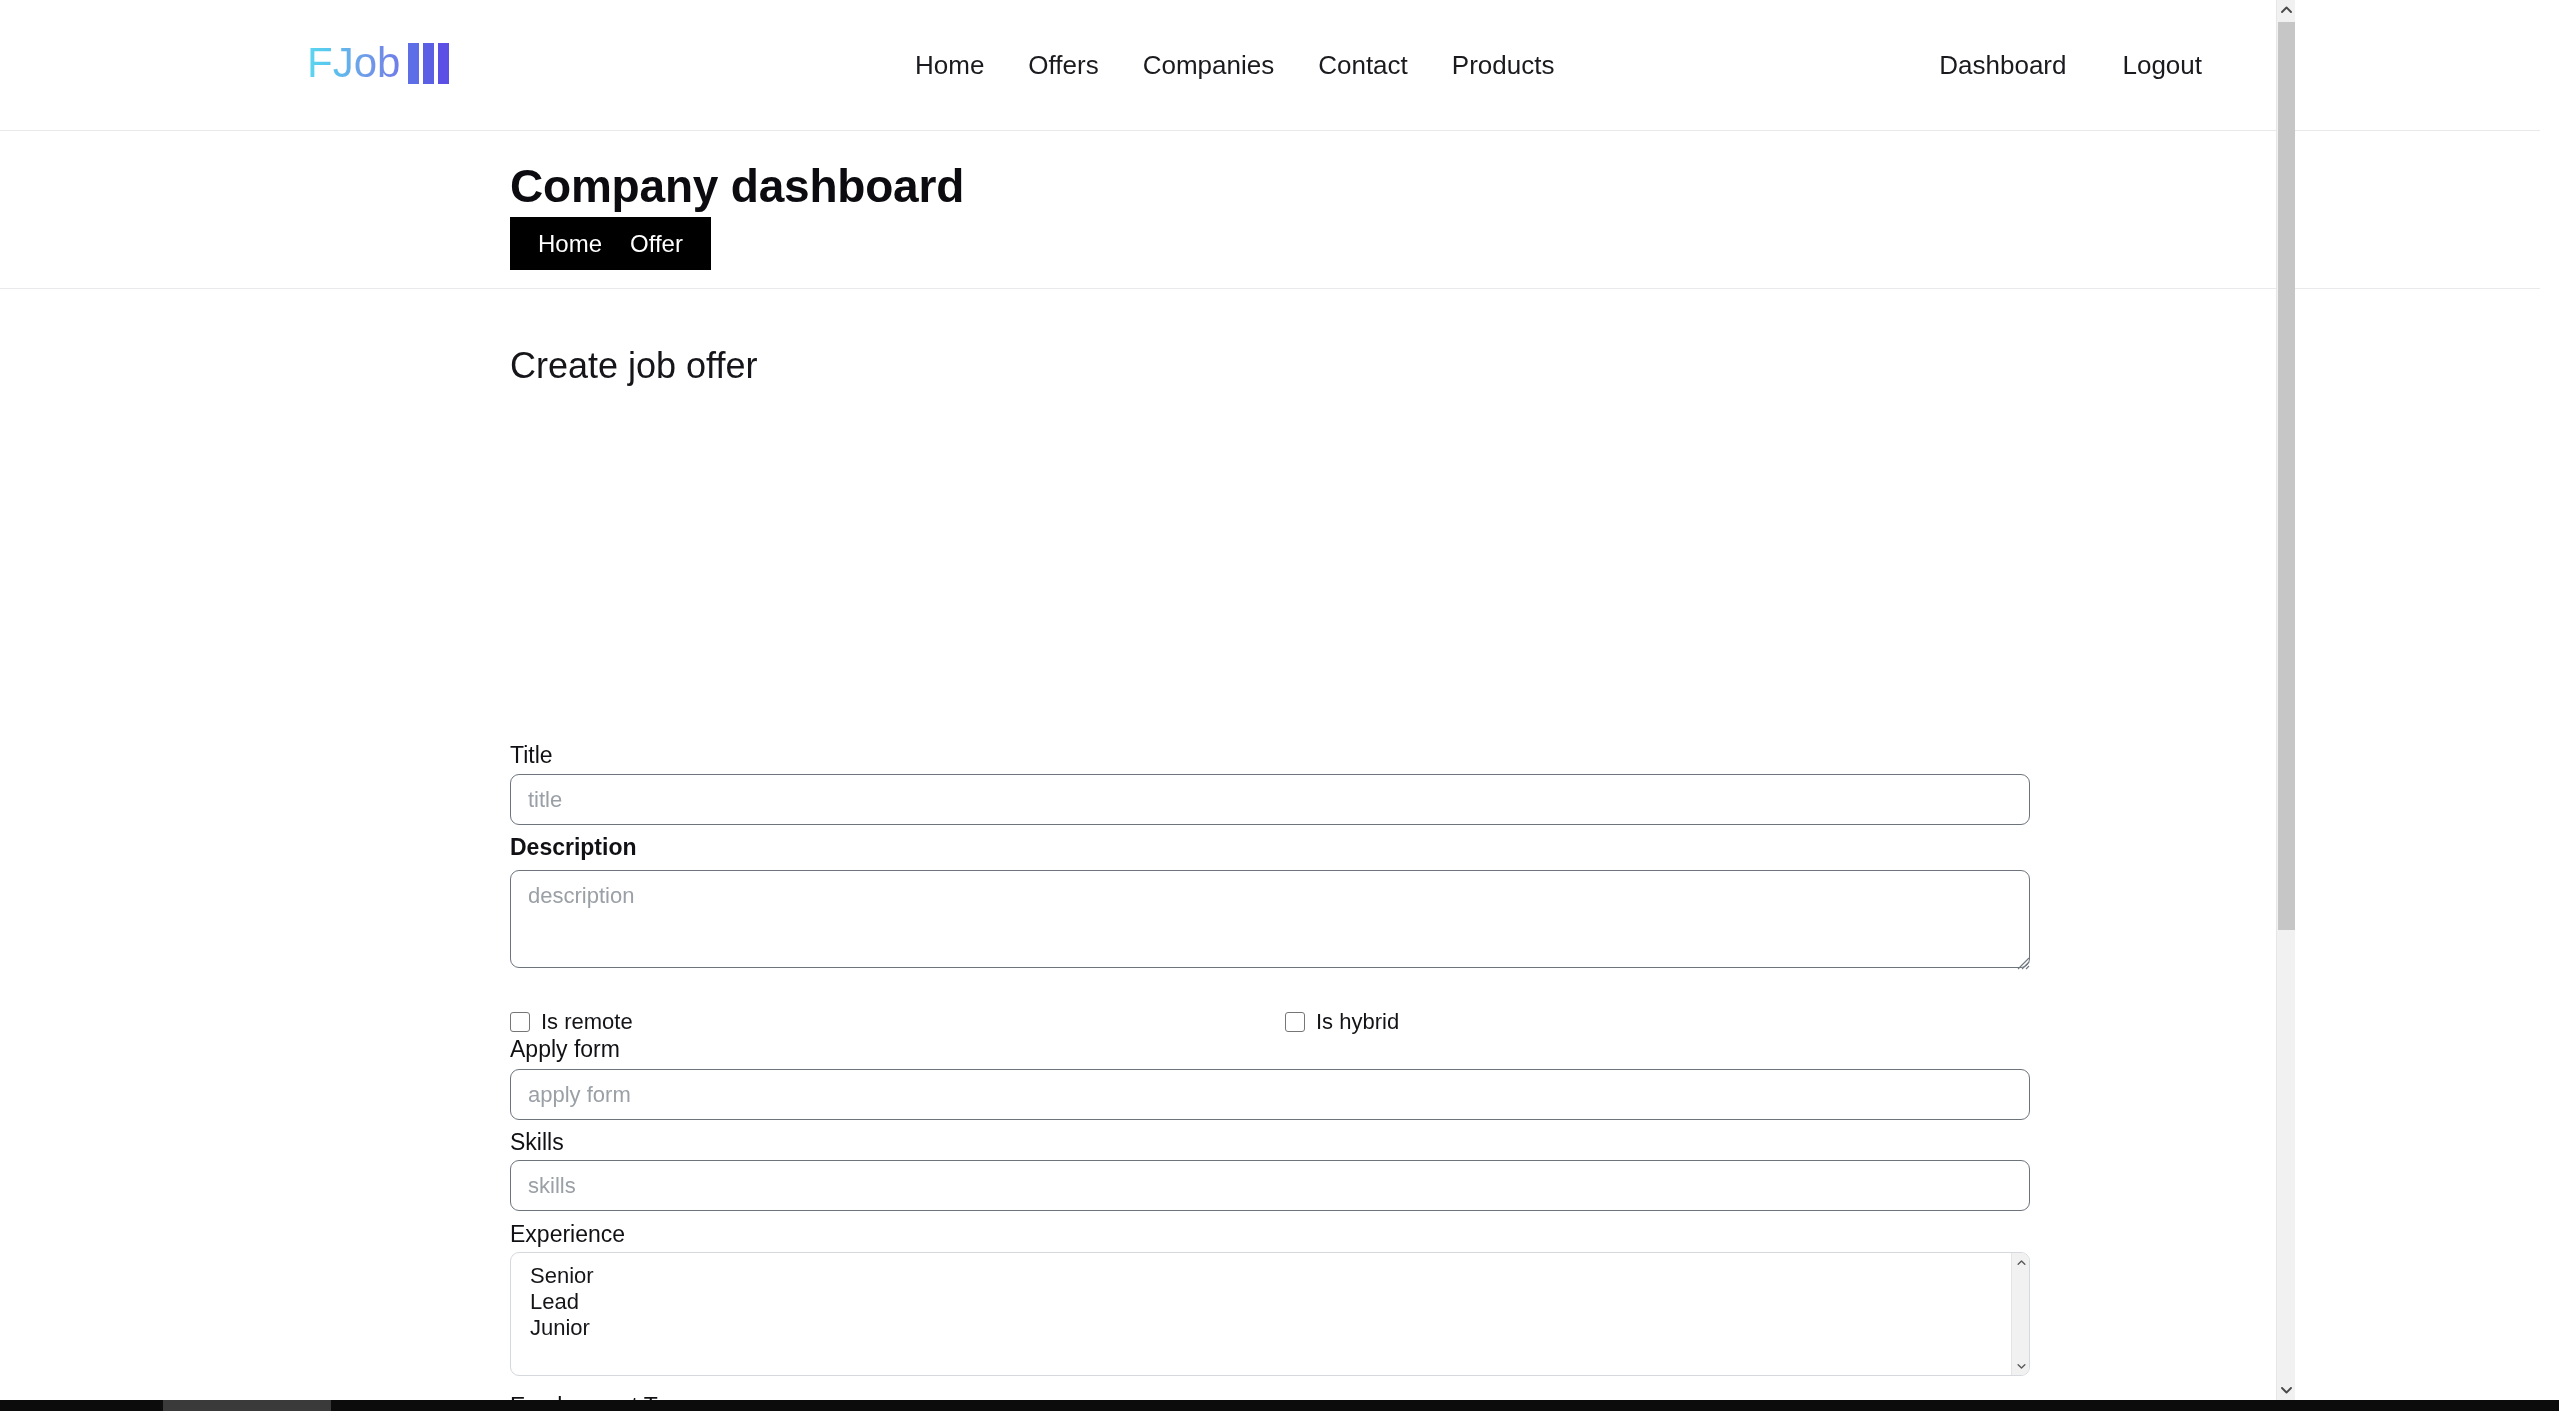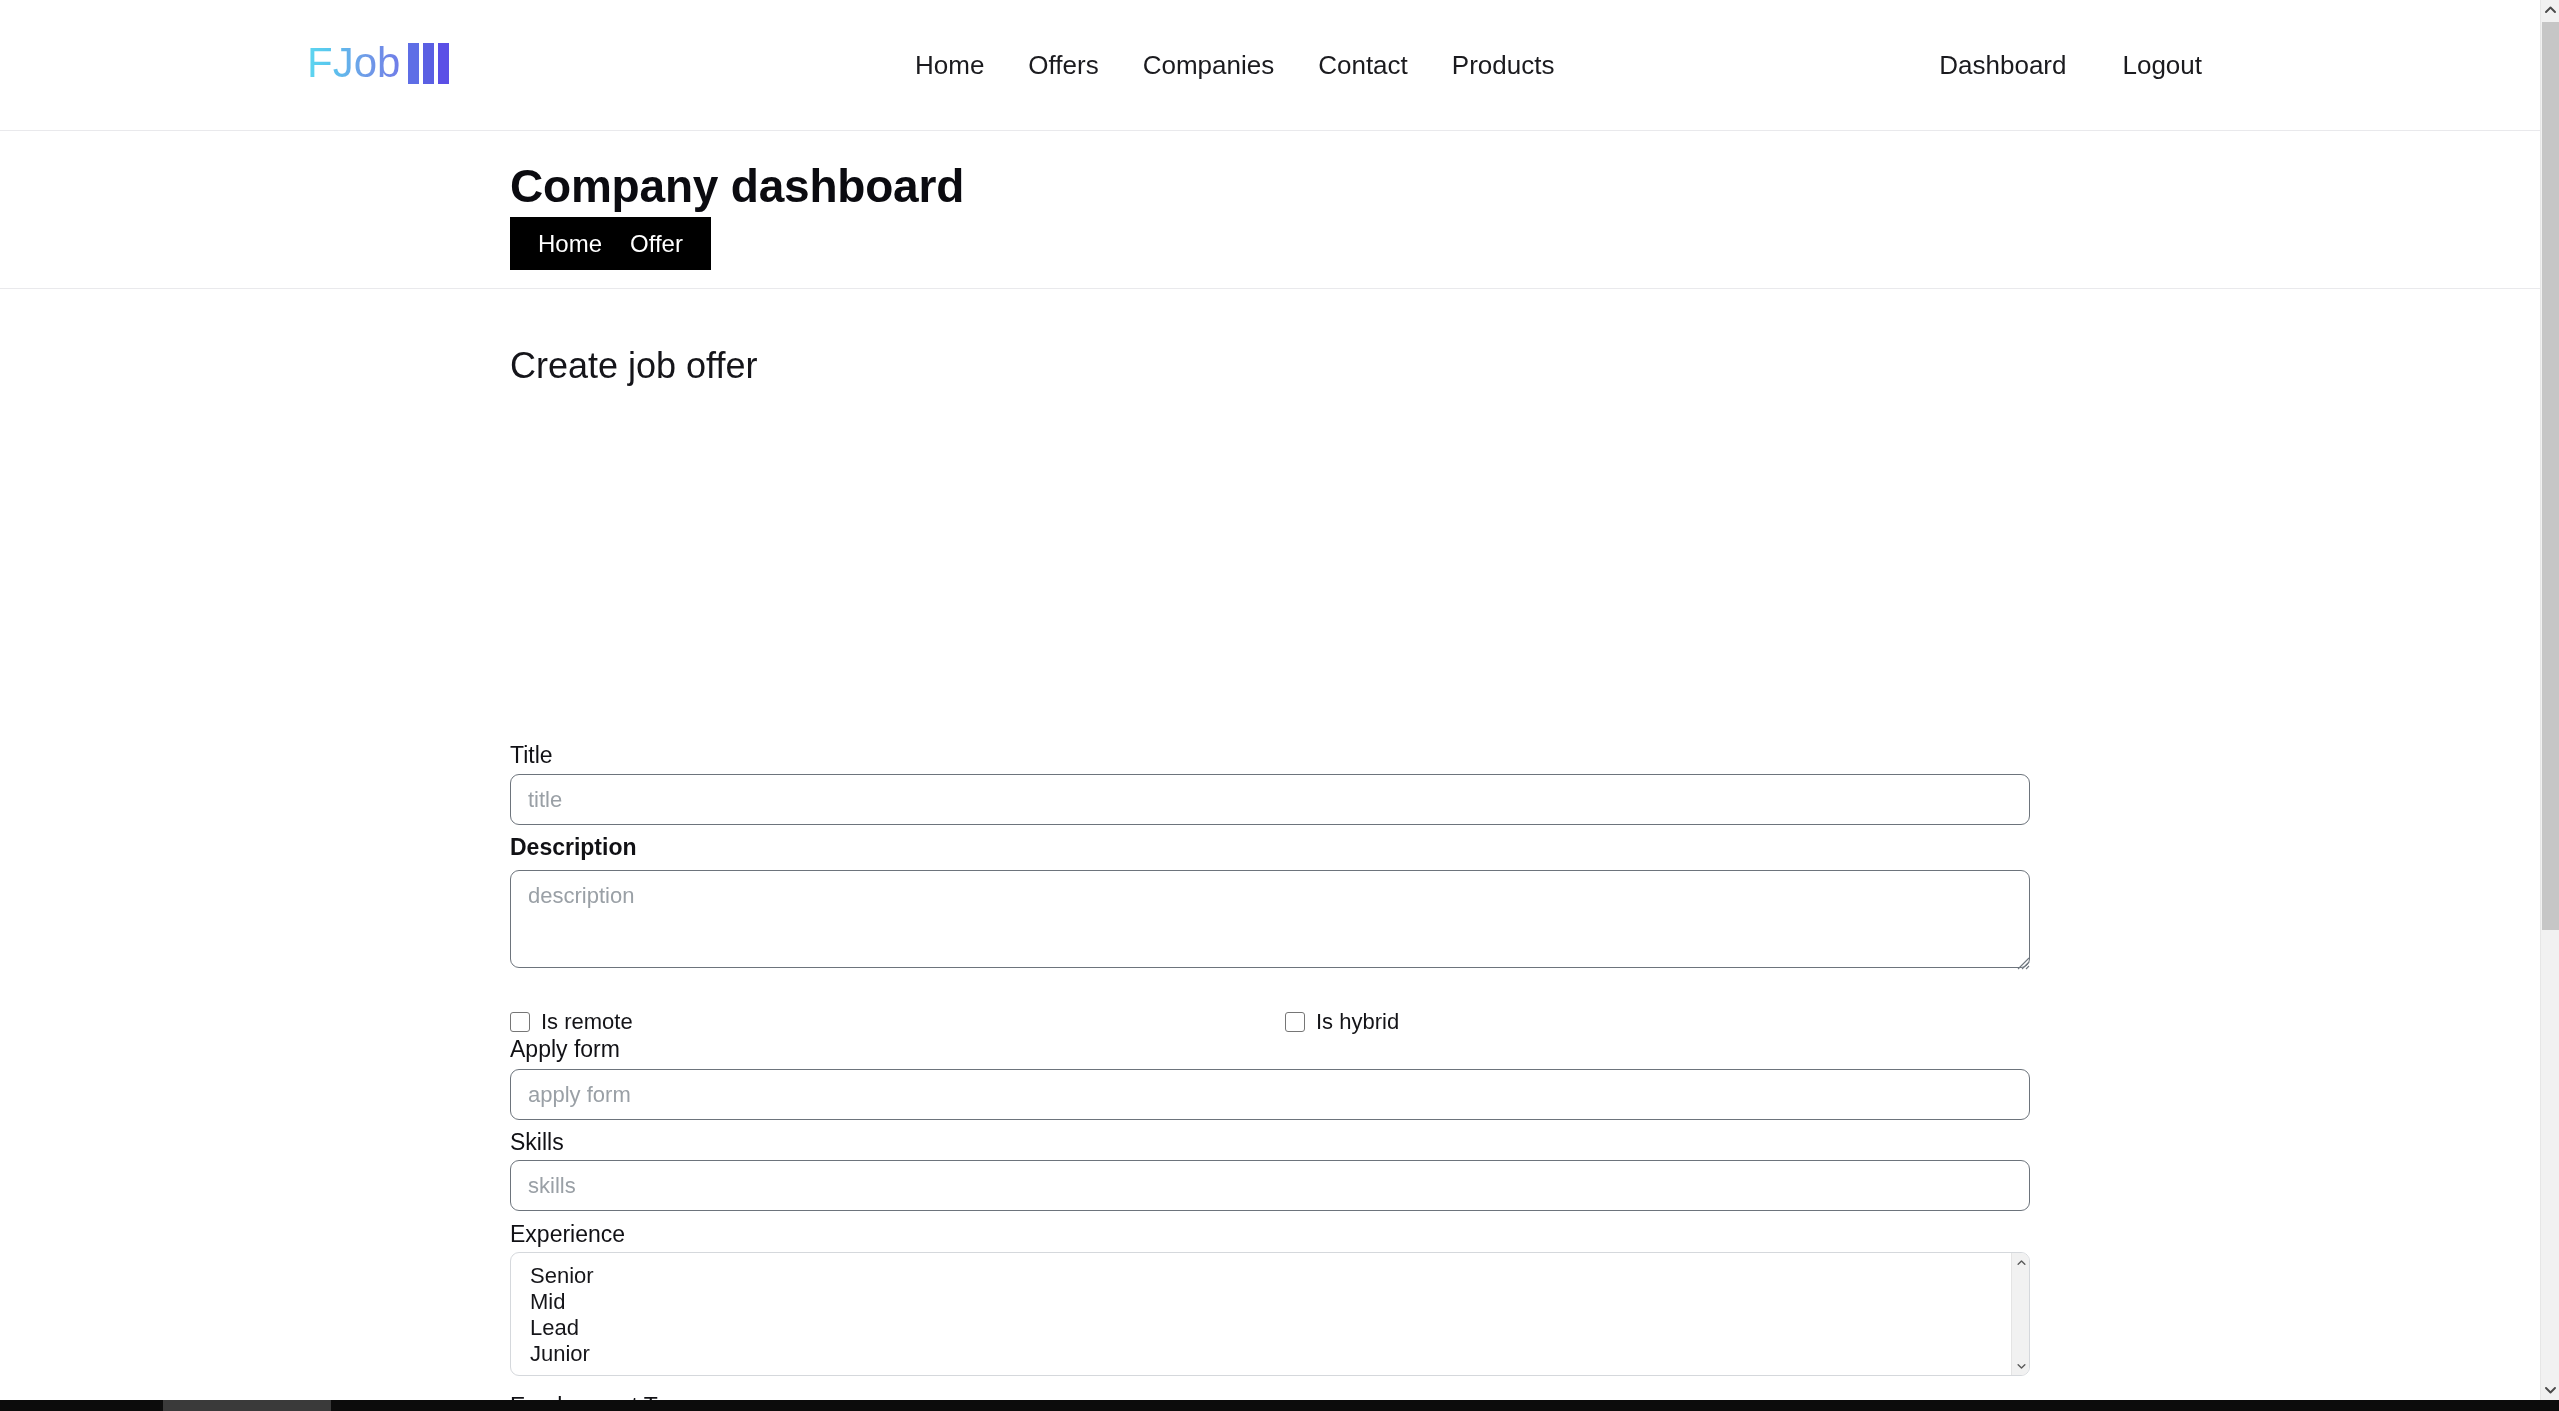--- a/index.html
+++ b/index.html
@@ -6,21 +6,21 @@
   html, body {
     margin: 0; padding: 0;
     width: 2559px; height: 1411px;
     overflow: hidden;
     background: #ffffff;
     font-family: "Liberation Sans", sans-serif;
   }
 
   #page {
     position: relative;
-    width: 2559px;
+    width: 2295px;
     height: 1411px;
     background: #7f1d1d;
   }
 
   
   .viewport {
     position: absolute;
     left: 0; top: 0;
     width: 2540px;
     height: 1400px;
@@ -370,21 +370,20 @@
       <label class="field-label light" style="top:747px;">Apply form</label>
       <input class="text-input" style="top: 780px;" type="text" placeholder="apply form">
 
       <label class="field-label light" style="top:840px;">Skills</label>
       <input class="text-input" style="top: 871px;" type="text" placeholder="skills">
 
       <label class="field-label light" style="top:932px;">Experience</label>
       <div class="listbox" style="top:963px; height:124px;padding-left:39px;">
         <div class="listbox-inner">
           <div class="listbox-option">Senior</div>
-          <div class="listbox-option">Mid</div>
           <div class="listbox-option">Lead</div>
           <div class="listbox-option">Junior</div>
         </div>
         <div class="inner-sb">
           <div class="arrow up">
             <svg class="chev" viewBox="0 0 10 6">
                 <path d="M1 5 L5 1.2 L9 5" fill="none" stroke="#5a5a5a" stroke-width="1.7" stroke-linecap="round" stroke-linejoin="round"></path>
               </svg>
           </div>
           <div class="arrow down">

